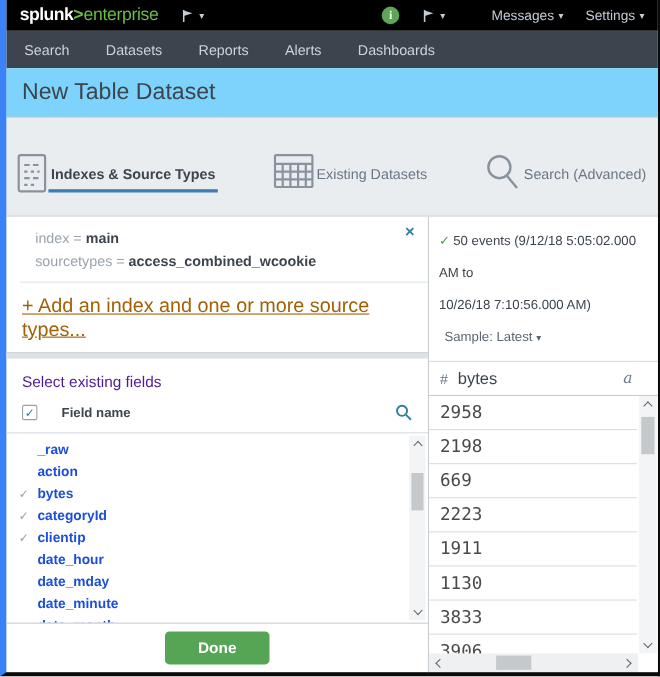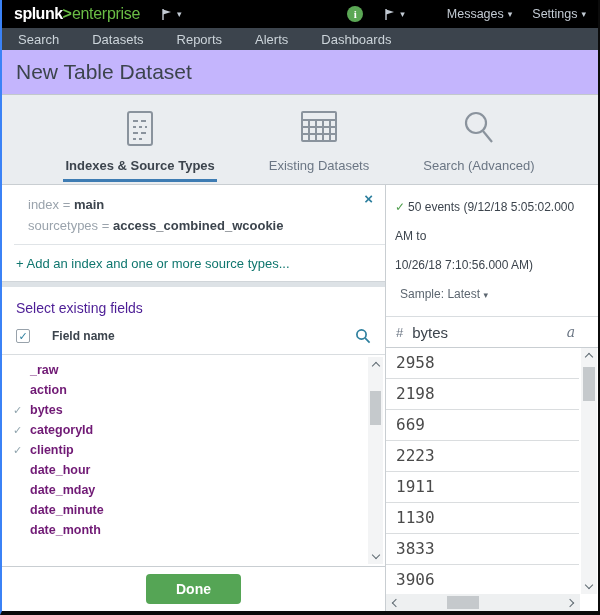--- a/index.html
+++ b/index.html
@@ -4,21 +4,21 @@
 <style>
   * { box-sizing: border-box; }
   html,body { margin:0; padding:0; }
   body {
     width:600px; height:615px;
     font-family:"Liberation Sans", sans-serif;
     background:#fff; overflow:hidden;
   }
   .frame {
     width:600px; height:615px;
-    border-left:2px solid #3b82f6; border-right:2px solid #0b0b0b; border-bottom:4px solid #0b0b0b;
+    border-left:6px solid #3b82f6; border-right:2px solid #0b0b0b; border-bottom:4px solid #0b0b0b;
     display:flex; flex-direction:column;justify-content:center;
   }
 
   
   .topbar {
     height:28px; background:#000; color:#e8eef2;
     display:flex; align-items:center; padding:0 12px; flex:0 0 auto;
   }
   .logo { display:flex; align-items:baseline; cursor:pointer; }
   .logo-brand { font-size:16px; font-weight:bold; color:#fff; letter-spacing:-0.5px; }
@@ -29,75 +29,75 @@
   .top-right { margin-left:auto; display:flex; align-items:center; gap:20px; }
   .info-circle {
     width:16px; height:16px; border-radius:50%; background:#5ba755; color:#fff;
     font-size:11px; font-weight:bold; display:flex; align-items:center; justify-content:center;
     font-family:"Liberation Serif", serif;
   }
   .caret { font-size:9px; color:#c3cbd4; }
 
   
   .navbar {
-    height:22px; background:#3c444d; display:flex; align-items:center;
+    height:34px; background:#3c444d; display:flex; align-items:center;
     padding:0 16px; gap:33px; flex:0 0 auto;
   }
   .nav-item { font-size:13px; color:#ccd4da; cursor:pointer; }
 
   
   .titlebar {
-    height:45px; background:#c4b5fd; border-bottom:1px solid #c2c8cc;
+    height:45px; background:#7dd3fc; border-bottom:1px solid #c2c8cc;
     display:flex; align-items:center; padding:0 14px; flex:0 0 auto;
   }
   .page-title { font-size:21px; color:#3c444d; }
   .cancel-btn {
     margin-left:auto; background:#fbfcfc; border:1px solid #ccd1d5; border-radius:3px;
     padding:5px 15px; font-size:13px; color:#5c6773; cursor:pointer;
   }
 
   
   .tabs {
     height:90px; background:#eaedf0; border-bottom:1px solid #c9ced2;
     display:flex; justify-content:center; gap:50px; padding-top:15px; flex:0 0 auto;
   }
-  .tab { display:flex; flex-direction:column; align-items:center; cursor:pointer; }
+  .tab { display:flex; flex-direction:row; align-items:center; cursor:pointer; }
   .tab-icon { height:40px; display:flex; align-items:flex-start; justify-content:center; }
   .tab-label { margin-top:8px; font-size:13px; color:#6b7684; padding:0 2px 6px; border-bottom:3px solid transparent; white-space:nowrap; }
   .tab.active .tab-label { color:#3c444d; font-weight:bold; border-bottom-color:#3e7cb3; }
 
   
   .content { flex:1; display:flex; min-height:0; background:#fff; }
   .left-panel { width:384px; border-right:1px solid #c9ced2; display:flex; flex-direction:column; min-height:0; }
   .right-panel { flex:1; display:flex; flex-direction:column; min-height:0; }
 
   
   .sel-block { position:relative; padding:9px 14px 8px; border-bottom:1px solid #e0e4e7; flex:0 0 auto;margin-left:12px; }
   .sel-line { font-size:13px; line-height:21px; color:#9aa3ac; }
   .sel-value { color:#3c444d; font-weight:bold; }
   .close-x { position:absolute; top:6px; right:12px; color:#2d7f9e; font-size:15px; font-weight:bold; cursor:pointer; line-height:1; }
 
-  .add-row { padding:11px 14px 10px; font-size:13px; color:#0f766e; cursor:pointer; flex:0 0 auto; }
+  .add-row { padding:11px 14px 10px; font-size:18px; color:#a16207; cursor:pointer; flex:0 0 auto;text-decoration:underline; }
   .gray-band { height:6px; background:#dde2e6; border-top:1px solid #d0d5d9; flex:0 0 auto; }
 
   .section-head { padding:13px 14px 4px; font-size:14px; color:#4c1d95; flex:0 0 auto; }
 
   .fieldname-row { display:flex; align-items:center; padding:8px 14px 10px; border-bottom:1px solid #d9dde0; flex:0 0 auto; }
   .checkbox {
     width:14px; height:14px; border:1px solid #98a2ab; background:#fff; border-radius:2px;
     display:flex; align-items:center; justify-content:center;
     font-size:11px; color:#2d7f9e; margin-right:6px; cursor:pointer;
   }
   .fieldname-label { font-size:12px; font-weight:bold; color:#3c444d;margin-left:16px; }
   .search-btn { margin-left:auto; cursor:pointer; display:flex; }
 
   .field-list { flex:1; position:relative; overflow:hidden; border-bottom:1px solid #c9ced2; padding-top:5px; }
   .field-row { display:flex; align-items:center; height:20px; padding-left:11px; cursor:pointer; }
   .field-check { width:17px; font-size:11px; color:#8fa3ad; }
-  .field-name { font-size:12.5px; font-weight:bold; color:#701a75; }
+  .field-name { font-size:12.5px; font-weight:bold; color:#1d4ed8; }
 
   .left-footer { height:44px; display:flex; align-items:center; justify-content:center; flex:0 0 auto; }
   .done-btn {
     background:#55a555; color:#fff; font-weight:bold; font-size:14px;
     border:none; border-radius:4px; padding:7px 30px; cursor:pointer;
   }
 
   
   .summary { padding:8px 19px 6px 9px; border-bottom:1px solid #d9dde0; font-size:12px; color:#3c444d; line-height:29px; flex:0 0 auto; }
   .events-check { color:#53a051; margin-right:3px; font-size:12px; }

